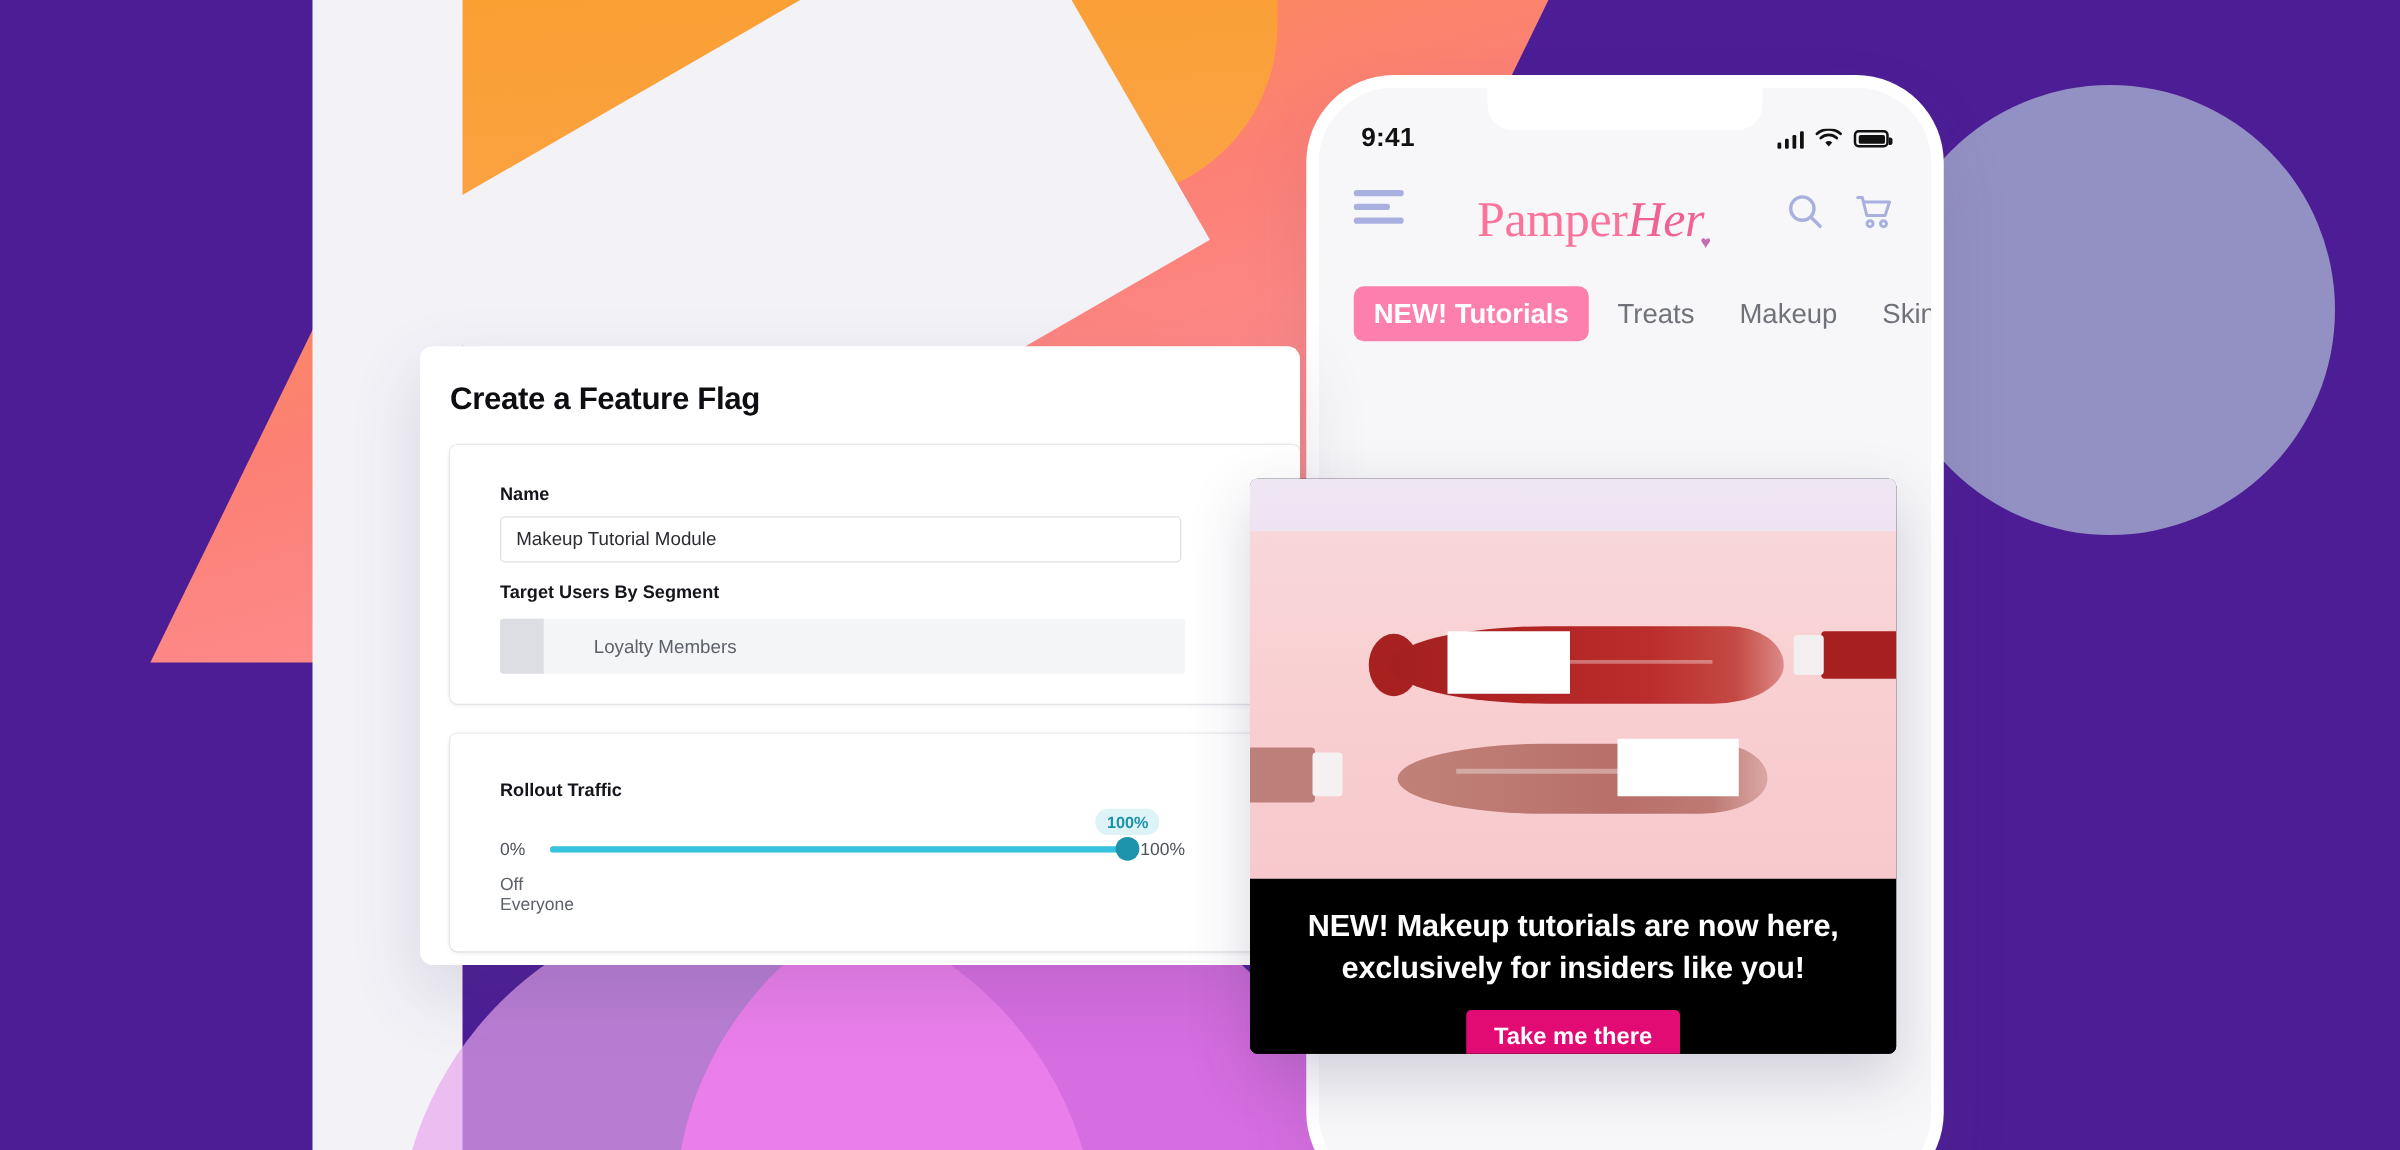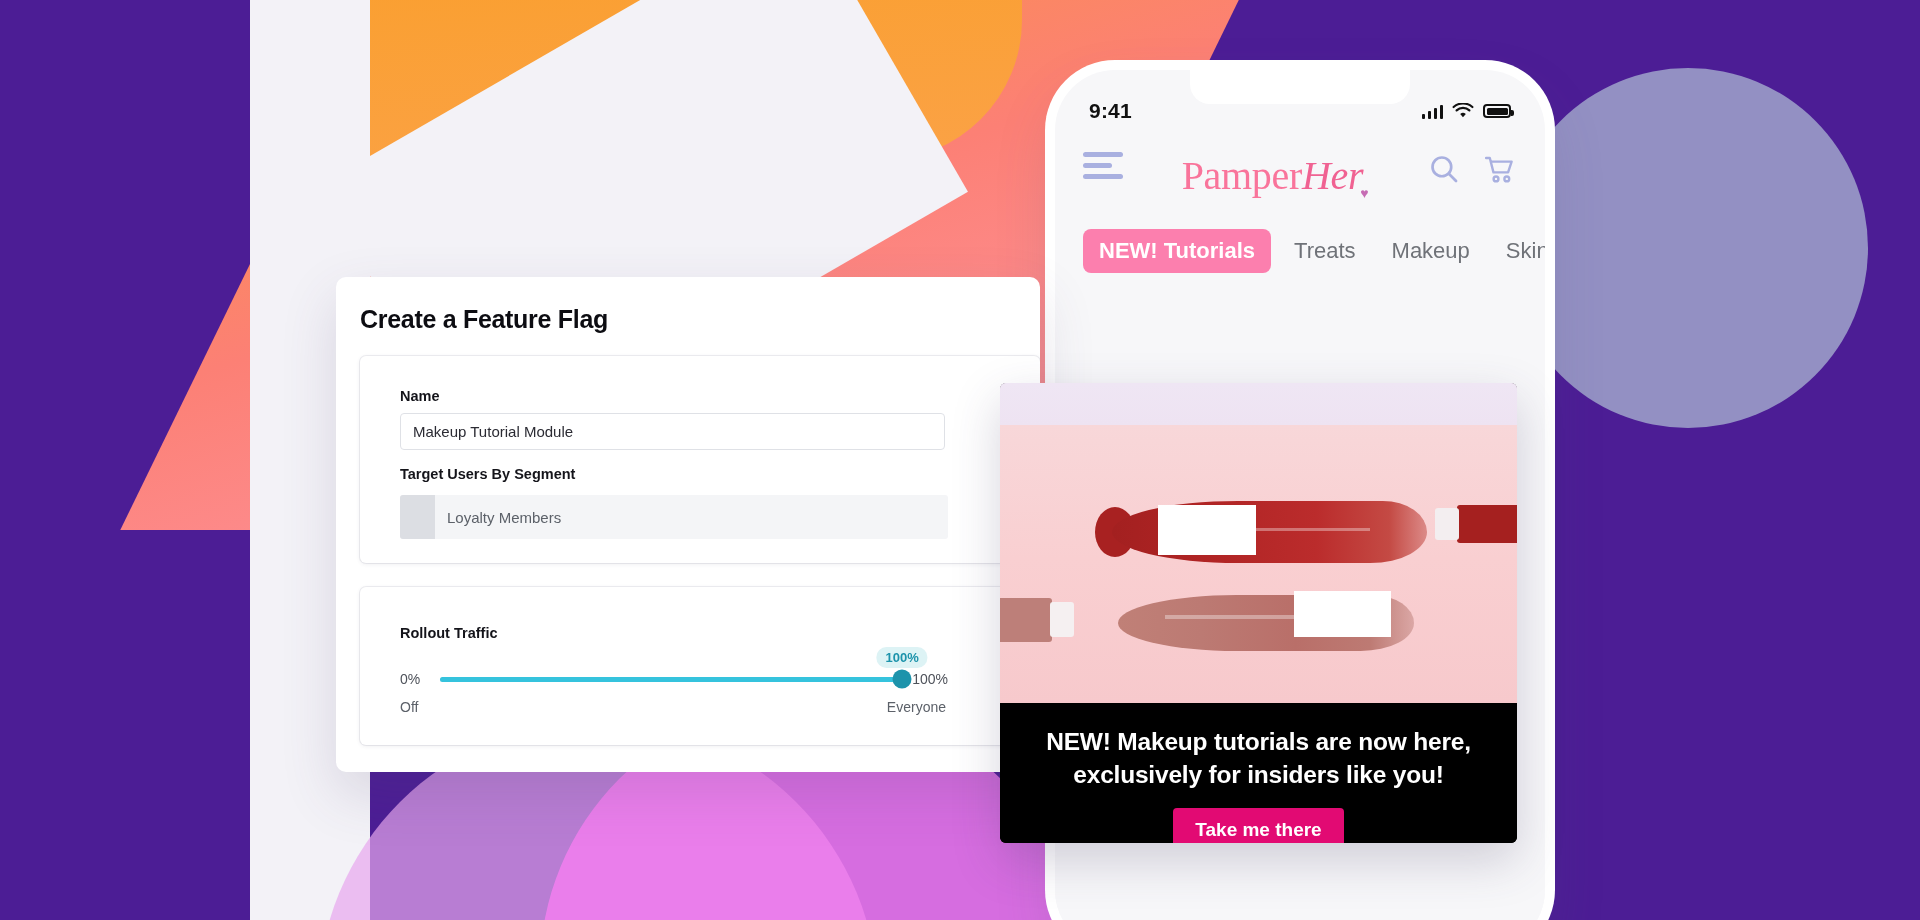--- a/index.html
+++ b/index.html
@@ -306,21 +306,21 @@
     border-radius: 3px;
     display:flex; align-items:center;
   }
   .seg-handle {
     width: 35px; height: 44px;
     background:#dcdee3;
     border-radius: 3px 0 0 3px;
     flex: none;
     cursor: grab;
   }
-  .seg-name { font-size: 15px; color:#5c6169; padding-left: 12px; }
+  .seg-name { font-size: 15px; color:#5c6169; padding-left: 40px; }
 
   .slider-wrap { position: relative; margin: 30px 0 0 40px; width: 548px; }
   .slider-row { display:flex; align-items:center; }
   .s-min { font-size: 14px; color:#4e525a; width: 40px; }
   .s-max { font-size: 14px; color:#4e525a; margin-left: 10px; }
   .track {
     position: relative;
     flex: 1;
     height: 5px;
     background:#e2e4e9;
@@ -345,21 +345,21 @@
     position:absolute;
     left: 100%; top: -30px;
     transform: translateX(-50%);
     background:#ddf3f5;
     color:#1d93ab;
     font-size: 13px; font-weight: bold;
     padding: 3px 9px;
     border-radius: 10px;
     white-space: nowrap;
   }
-  .slider-sub { display:flex; justify-content:space-between; margin-top: 12px; padding: 0 2px 0 0;}
+  .slider-sub { display:flex; justify-content:space-between; margin-top: 12px; padding: 0 2px 0 0; flex-direction: column;}
   .slider-sub span { font-size: 14px; color:#5c6169; }
   .sub-left { width: 40px; }
 </style>
 </head>
 <body>
 
 <div id="stage">
 
   <div class="bg-layer">
     <div class="shape-chevron"></div>

